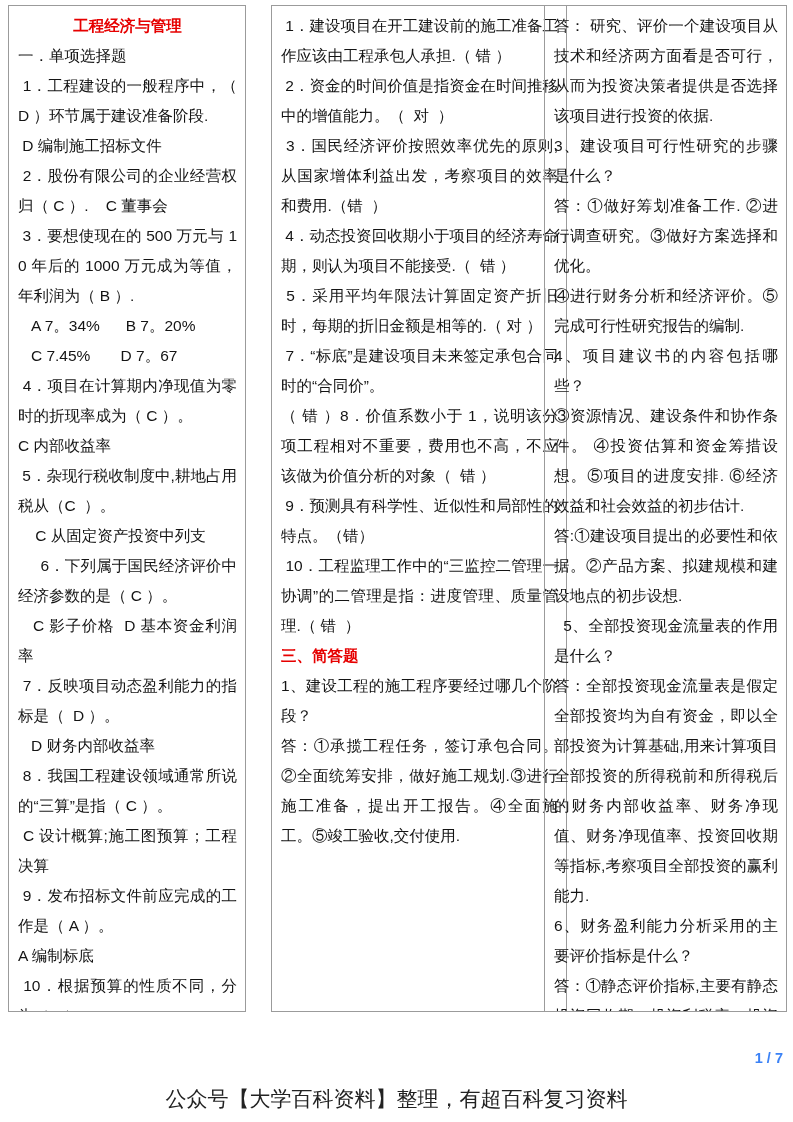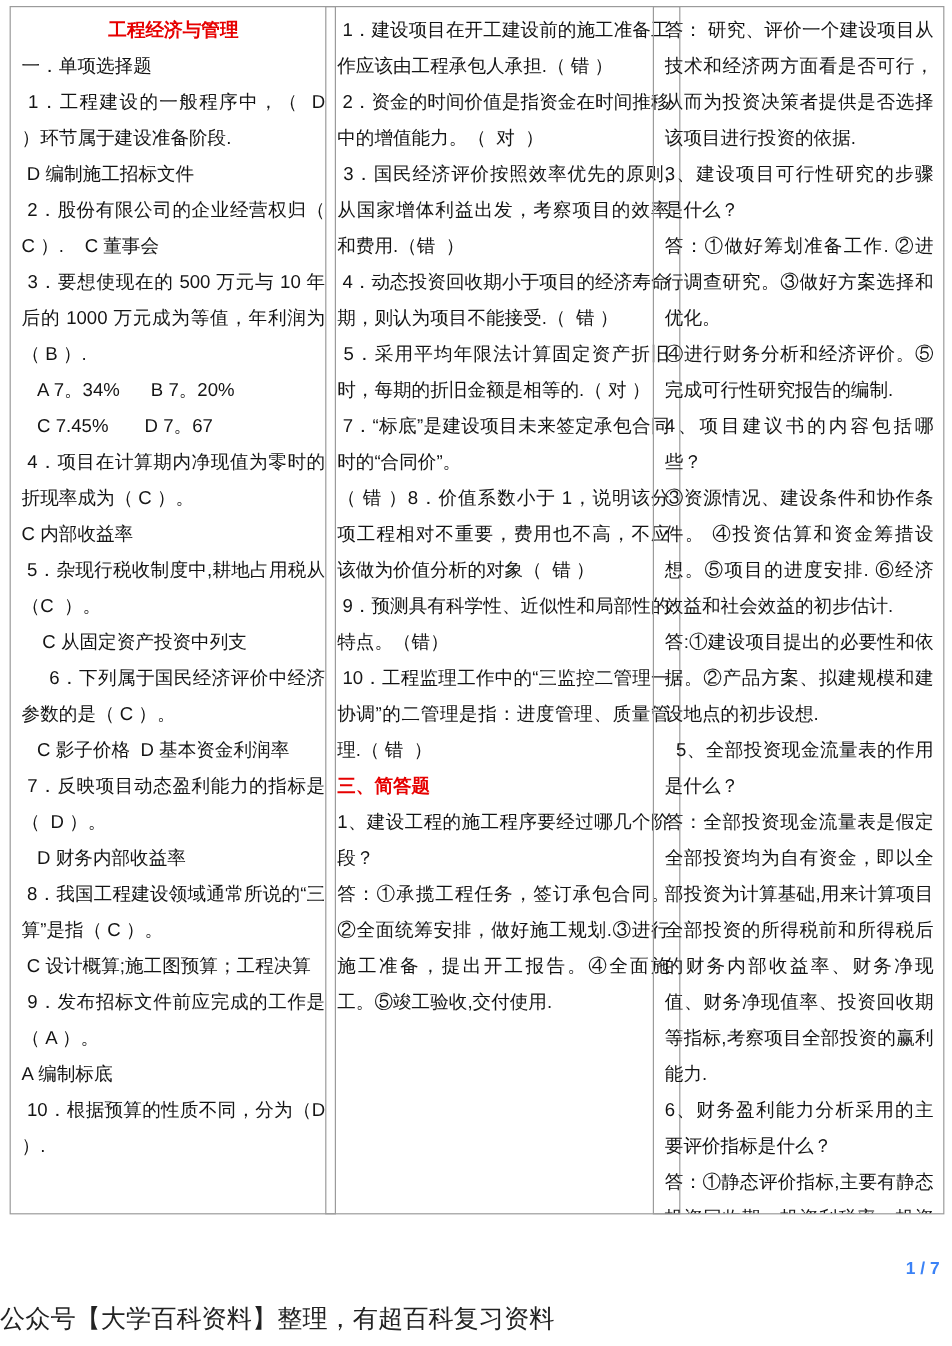--- a/index.html
+++ b/index.html
@@ -21,21 +21,21 @@
     top: 5px;
     height: 1007px;
     border: 1px solid #9b9b9b;
     padding: 5px 8px 6px 9px;
     font-size: 15.5px;
     line-height: 30px;
     color: #141414;
     text-align: justify;
     overflow: hidden;
   }
-  .col-1 { left: 8px;   width: 272px; }
+  .col-1 { left: 8px;   width: 238px; }
   .col-2 { left: 271px; width: 296px; }
   .col-3 { left: 544px; width: 243px; }
   .col p {
     margin: 0;
     white-space: pre-wrap;
     word-break: break-all;
   }
   .col p.title {
     color: #e60000;
     font-weight: bold;
@@ -52,20 +52,21 @@
     right: 10px;
     font-size: 14.5px;
     font-weight: bold;
     color: #3b82f6;
   }
   .footer-note {
     position: absolute;
     left: 0;
     right: 0;
     top: 1085px;
+    text-align: center;
     font-family: "Liberation Serif", serif;
     font-size: 21px;
     color: #222222;
   }
 </style>
 </head>
 <body>
 
 <div class="page">
 

